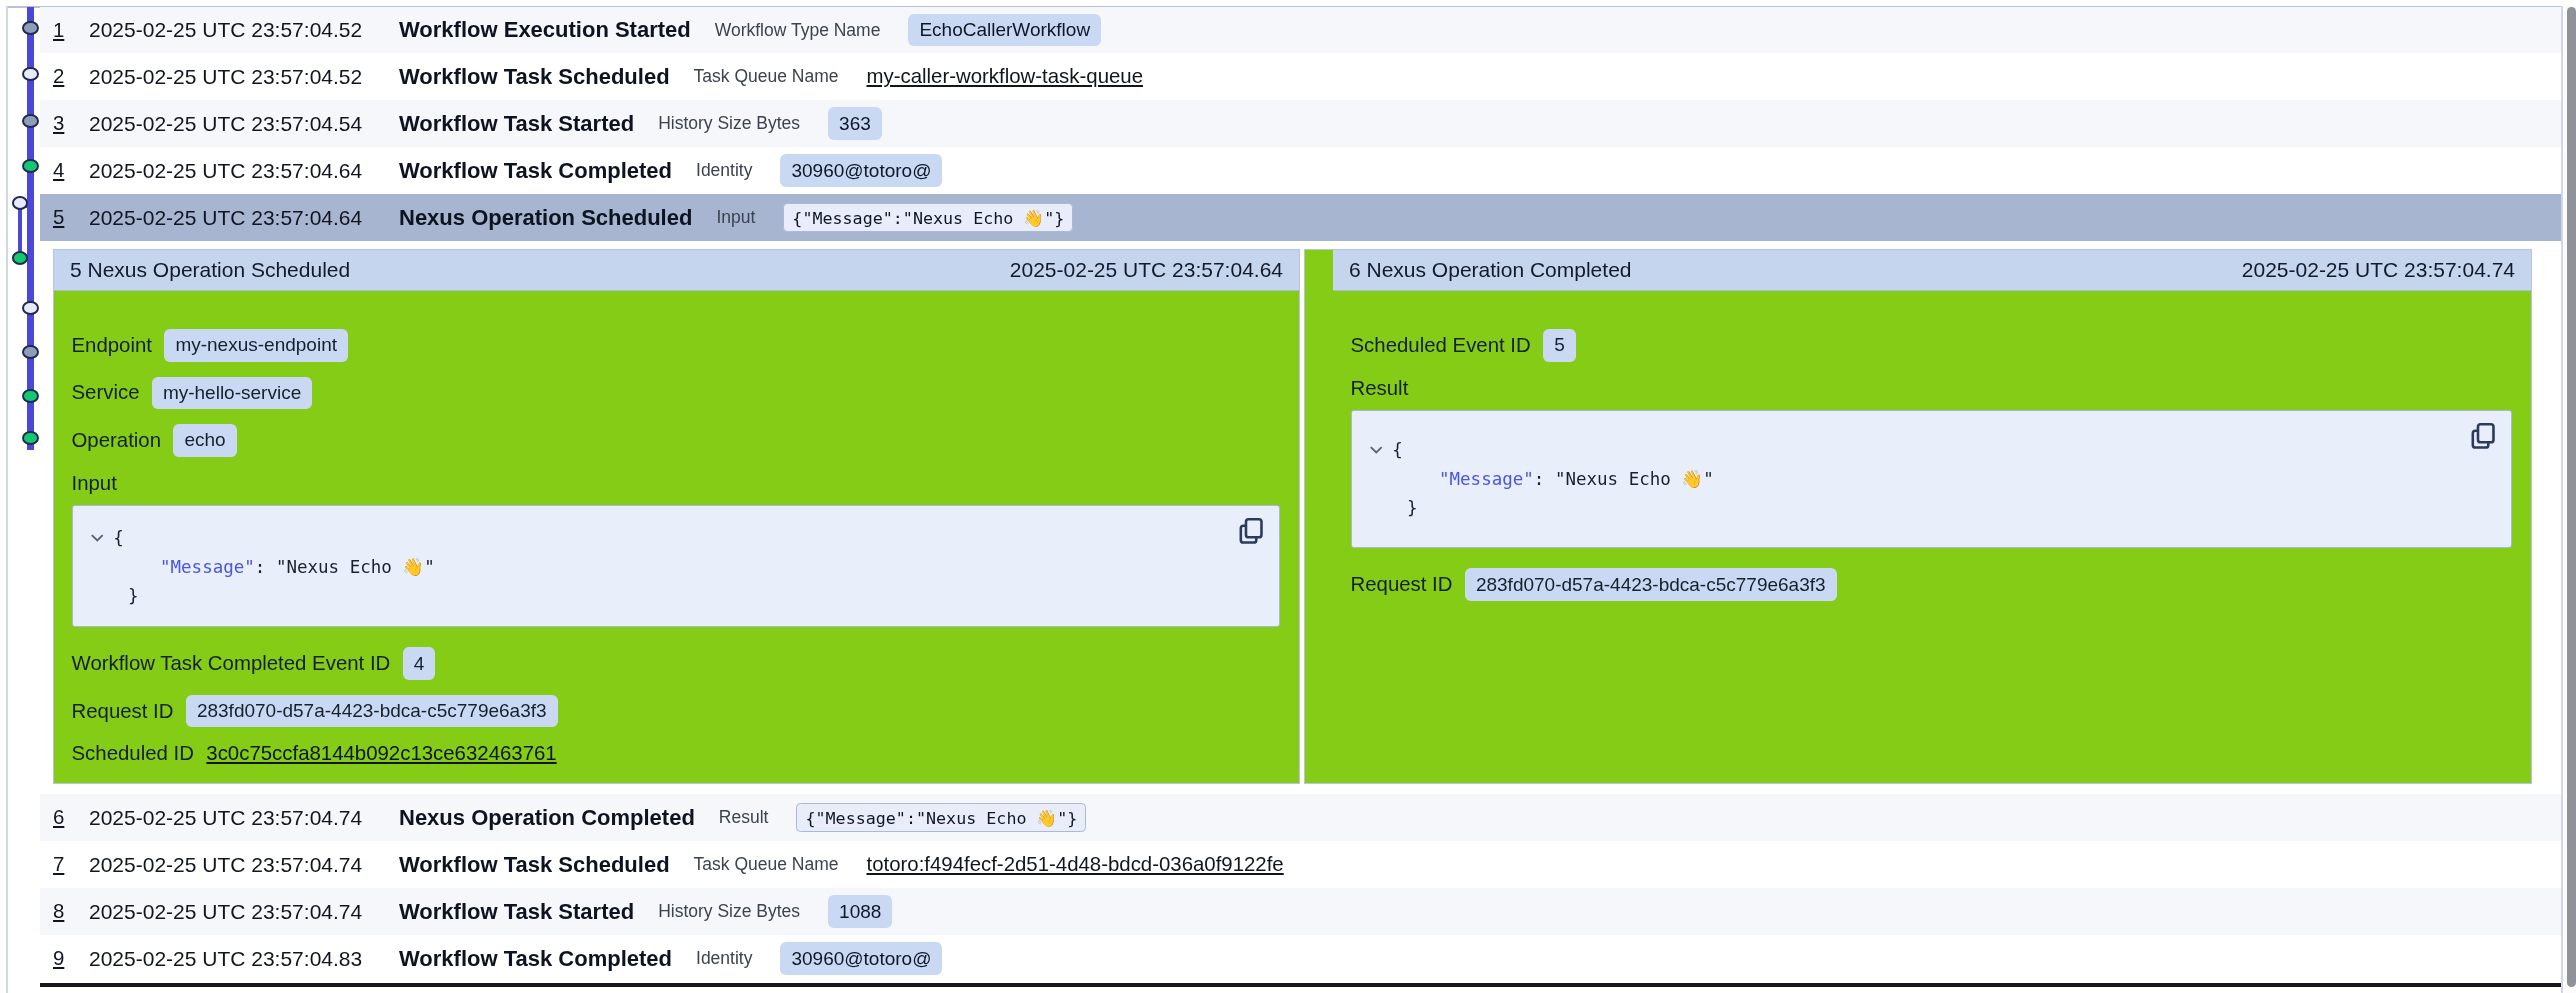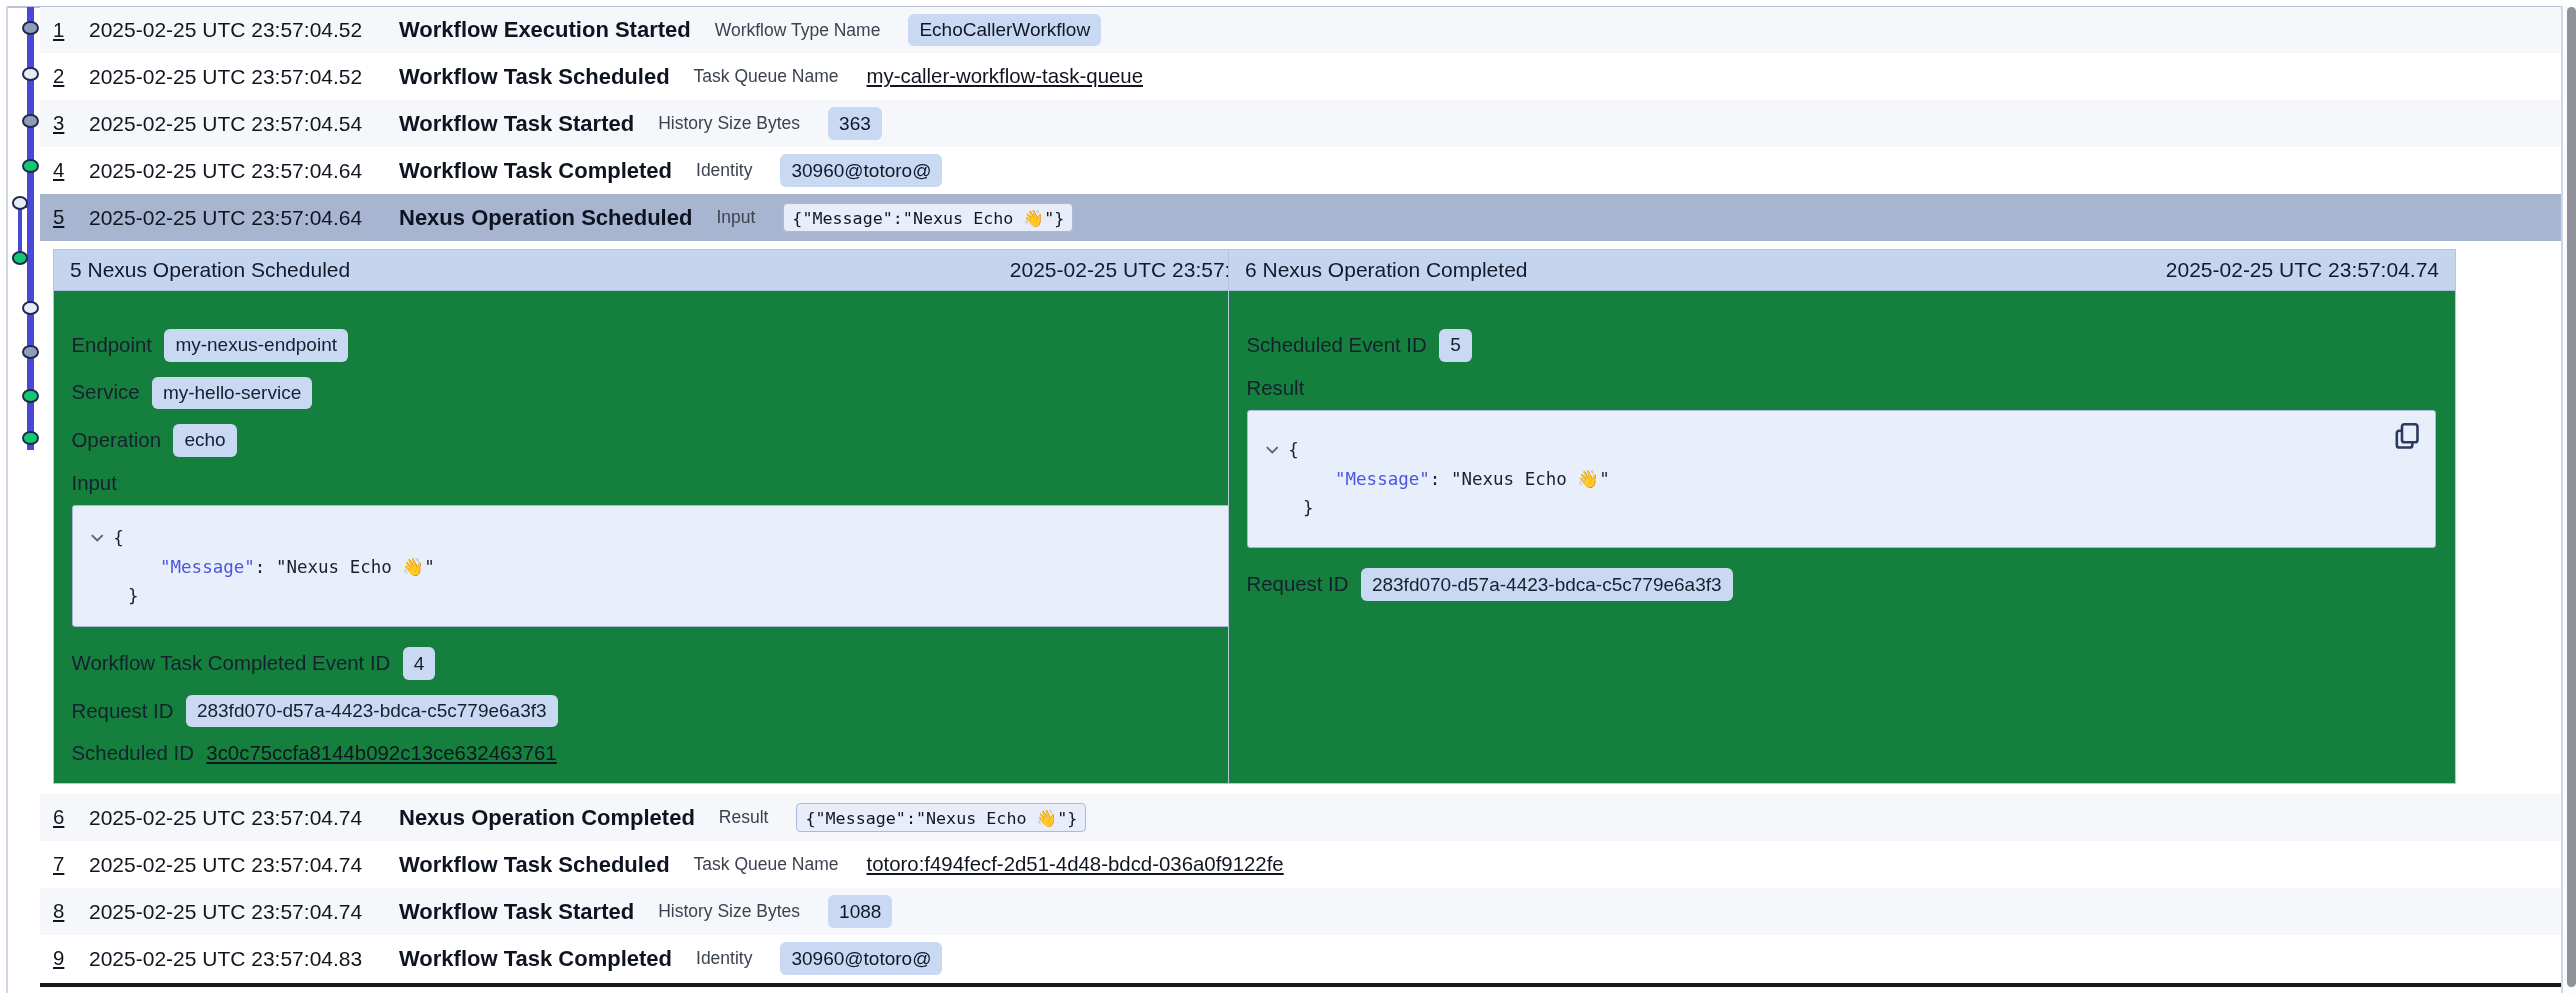--- a/index.html
+++ b/index.html
@@ -35,23 +35,23 @@
   .lbl { margin-left:24px; font-size:17.5px; color:#3c4350; }
   .val { margin-left:28px; }
   .badge { display:inline-block; background:#c9d9f3; border-radius:5.8px; padding:5.1px 11px;
            font-size:19px; color:#0f1726; }
   .badge.json { background:#e9edfa; border:1.5px solid #aab8da; border-radius:4.4px;
                 padding:3.6px 8px; font-size:16.7px; }
   .mono { font-family:"DejaVu Sans Mono", monospace; }
   .vlink { font-size:20.4px; color:#10151f; text-decoration:underline; cursor:pointer; }
 
   
-  .panel { position:absolute; top:249px; height:535px; background:#15803d; border:1.5px solid #b6c4dc; }
+  .panel { position:absolute; top:249px; height:535px; background:#84cc16; border:1.5px solid #b6c4dc; }
   #panel-left  { left:53px;  width:1247px; }
-  #panel-right { left:1228px; width:1228px; }
+  #panel-right { left:1304px; width:1228px;padding-left:28px; }
   .panel-header { height:41px; background:#c5d5ee; border-bottom:1.5px solid #a9bcd9;
                   display:flex; align-items:center; justify-content:space-between;
                   padding:0 16px; font-size:21px; color:#121a2b; }
   .panel-body { padding:20.4px 19px 0 17.5px;margin-top:18px; }
   .pfield { display:flex; align-items:center; margin-bottom:15.3px; font-size:20.4px; color:#16202e; }
   .pfield .plabel { margin-right:12.4px; }
   .pbadge { display:inline-block; background:#c9d9f3; border-radius:5.8px; padding:5.1px 11px; font-size:19px; }
   .plink { font-size:20.4px; color:#10151f; text-decoration:underline; cursor:pointer; }
   .plain-label { font-size:20.4px; color:#16202e; margin-bottom:10.2px; }
 

